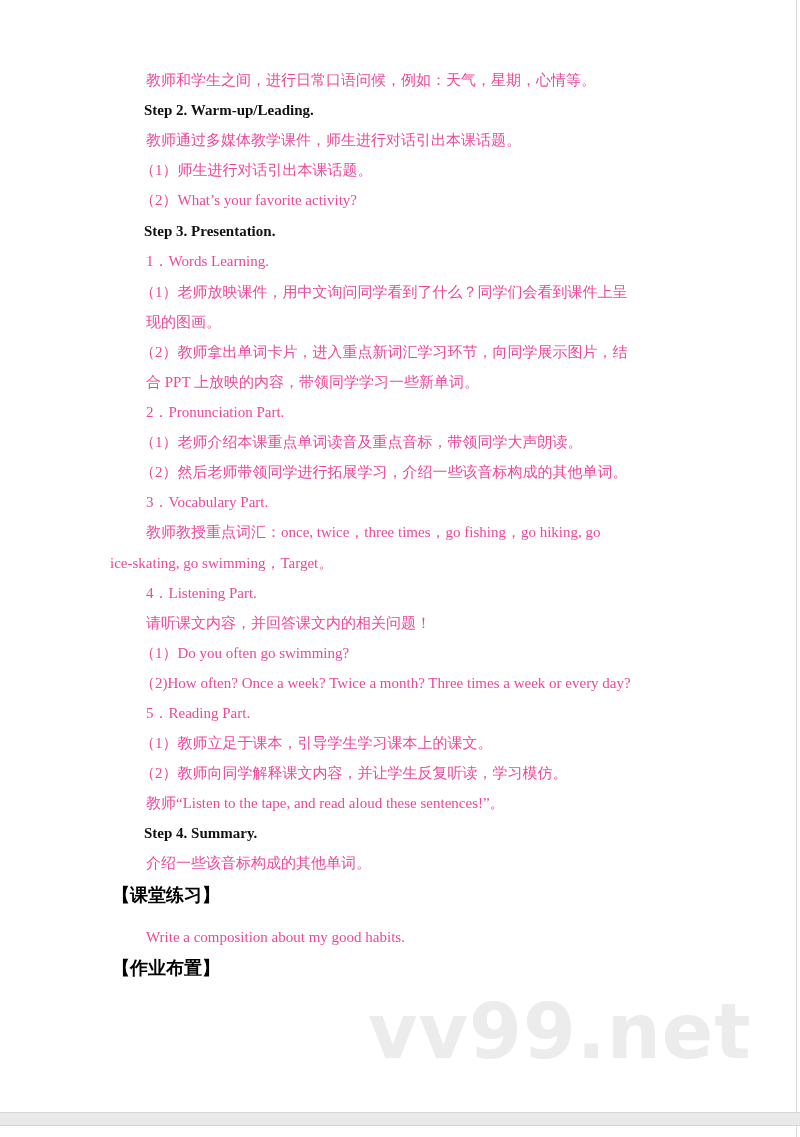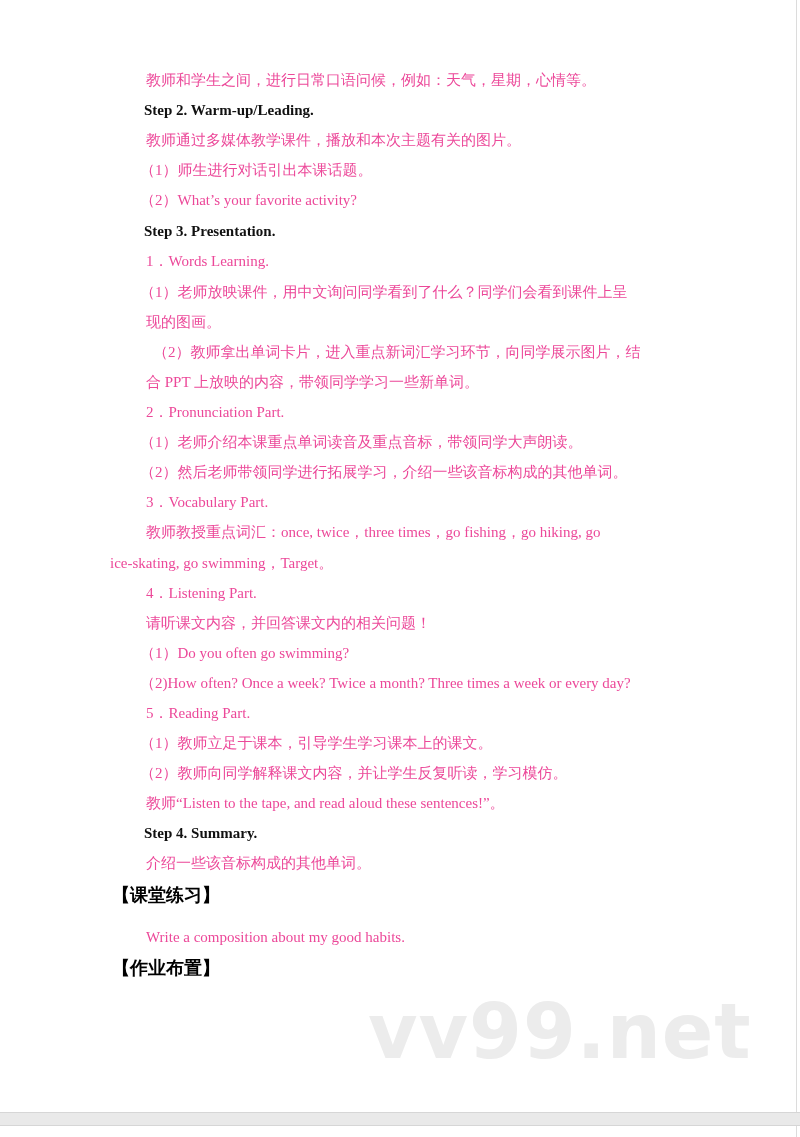--- a/index.html
+++ b/index.html
@@ -22,28 +22,28 @@
     background:#e9e9e9; border-top:1px solid #d6d6d6; border-bottom:1px solid #d6d6d6;
   }
   .page2 { position:absolute; left:0; top:1126px; width:796px; height:11px; background:#fff; border-right:1px solid #dcdcdc; }
 </style>
 </head>
 <body>
 
 <div class="page">
   <div class="line" style="left:146px;top:70px;">教师和学生之间，进行日常口语问候，例如：天气，星期，心情等。</div>
   <div class="line step" style="left:144px;top:100px;">Step 2.   Warm-up/Leading.</div>
-  <div class="line" style="left:146px;top:130px;">教师通过多媒体教学课件，播放和本次主题有关的图片。</div>
+  <div class="line" style="left:146px;top:130px;">教师通过多媒体教学课件，师生进行对话引出本课话题。</div>
   <div class="line" style="left:140px;top:160px;">（1）师生进行对话引出本课话题。</div>
   <div class="line" style="left:140px;top:190px;">（2）What’s your favorite activity?</div>
   <div class="line step" style="left:144px;top:221px;">Step 3.   Presentation.</div>
   <div class="line" style="left:146px;top:251px;">1．Words Learning.</div>
   <div class="line" style="left:140px;top:282px;">（1）老师放映课件，用中文询问同学看到了什么？同学们会看到课件上呈</div>
   <div class="line" style="left:146px;top:312px;">现的图画。</div>
-  <div class="line" style="left:140px;top:342px;margin-left:13px;">（2）教师拿出单词卡片，进入重点新词汇学习环节，向同学展示图片，结</div>
+  <div class="line" style="left:140px;top:342px;">（2）教师拿出单词卡片，进入重点新词汇学习环节，向同学展示图片，结</div>
   <div class="line" style="left:146px;top:372px;">合 PPT 上放映的内容，带领同学学习一些新单词。</div>
   <div class="line" style="left:146px;top:402px;">2．Pronunciation Part.</div>
   <div class="line" style="left:140px;top:432px;">（1）老师介绍本课重点单词读音及重点音标，带领同学大声朗读。</div>
   <div class="line" style="left:140px;top:462px;">（2）然后老师带领同学进行拓展学习，介绍一些该音标构成的其他单词。</div>
   <div class="line" style="left:146px;top:492px;">3．Vocabulary Part.</div>
   <div class="line" style="left:146px;top:522px;">教师教授重点词汇：once, twice，three times，go fishing，go hiking, go</div>
   <div class="line" style="left:110px;top:553px;">ice-skating, go swimming，Target。</div>
   <div class="line" style="left:146px;top:583px;">4．Listening Part.</div>
   <div class="line" style="left:146px;top:613px;">请听课文内容，并回答课文内的相关问题！</div>
   <div class="line" style="left:140px;top:643px;">（1）Do you often go swimming?</div>

